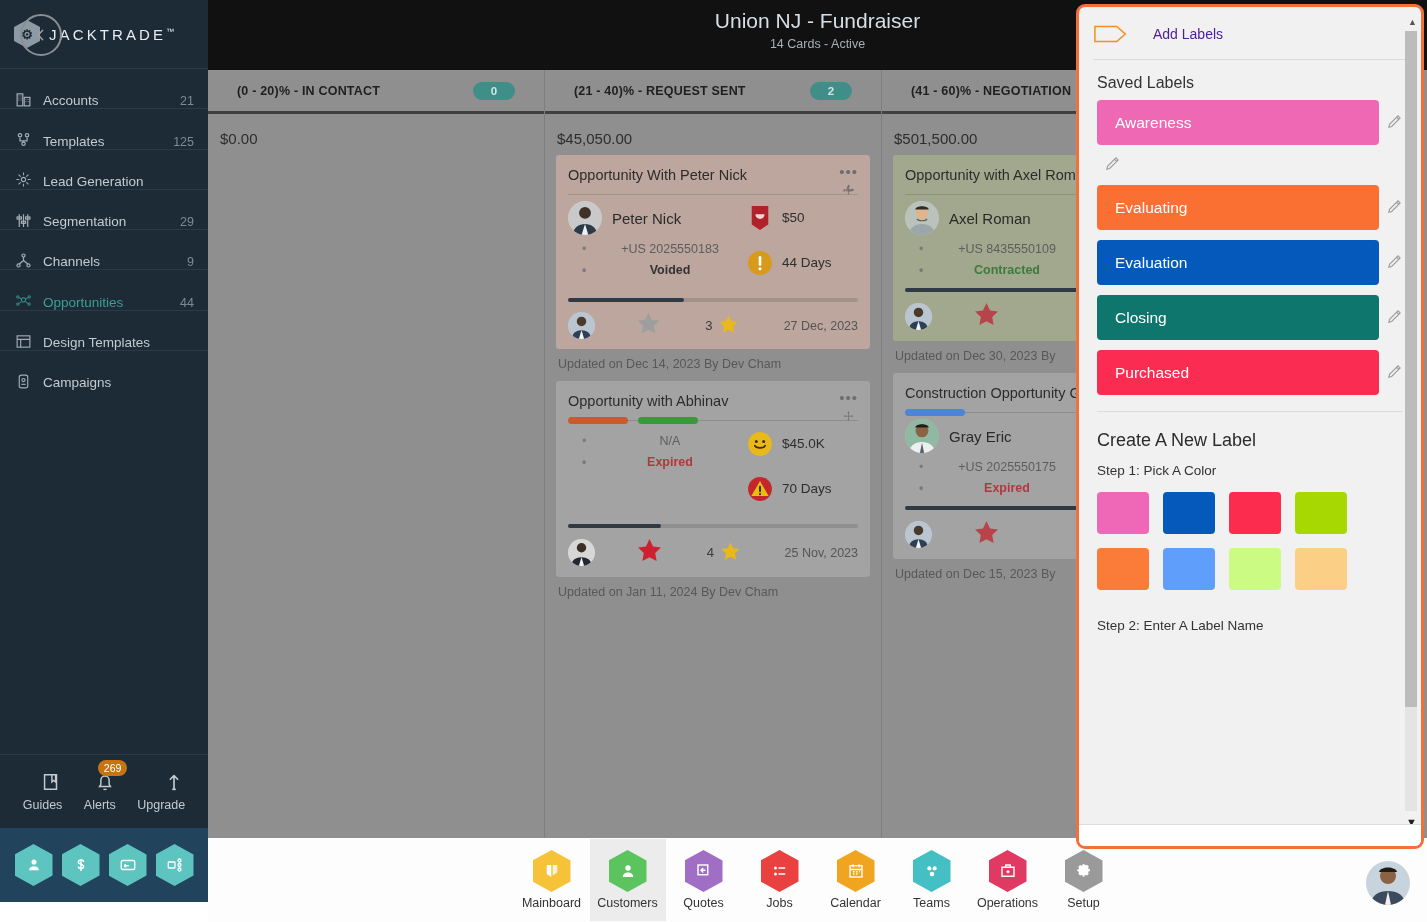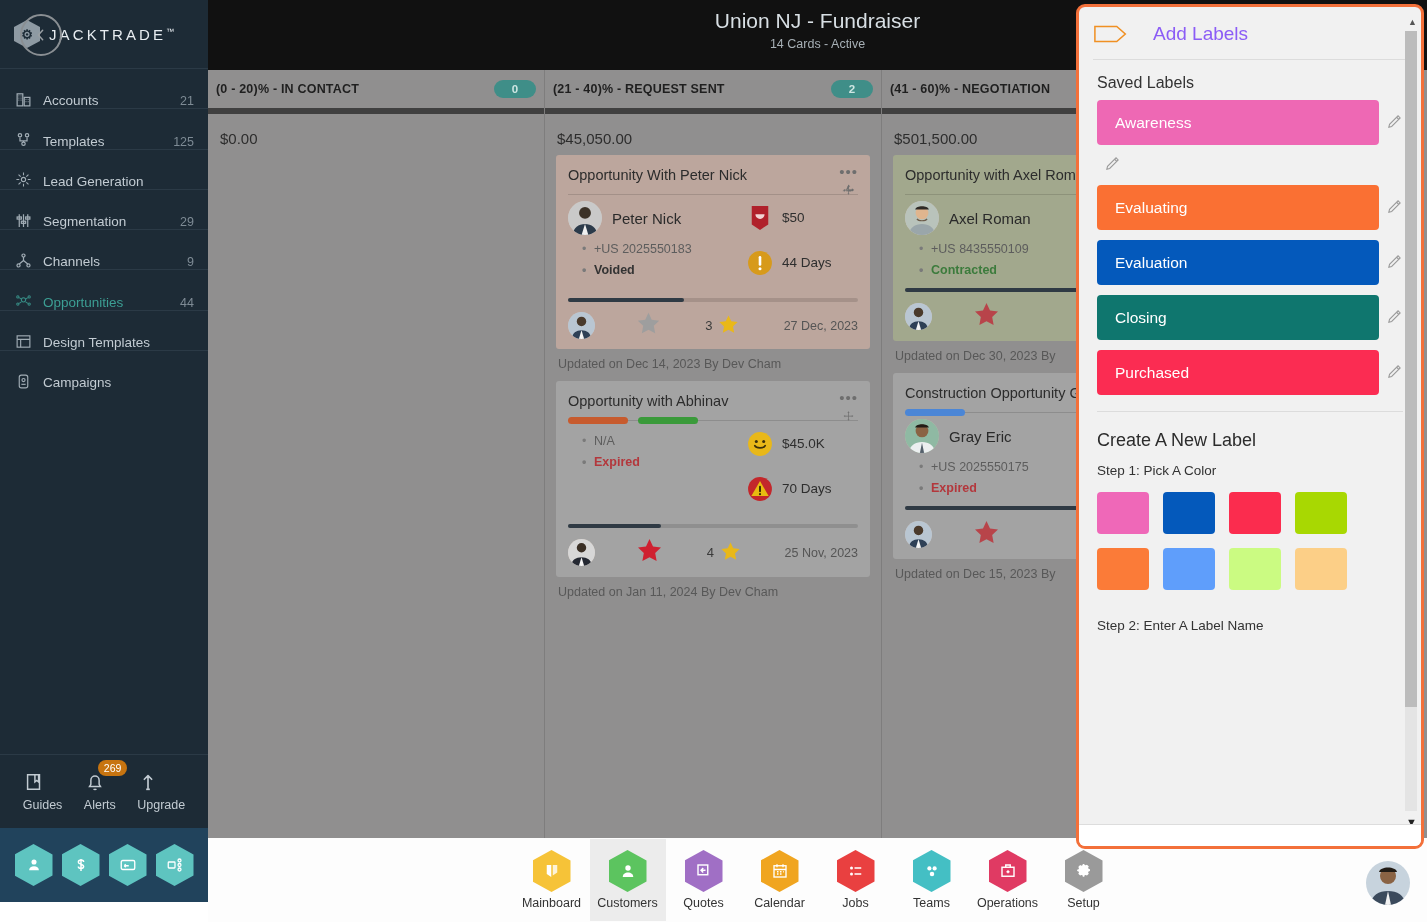--- a/index.html
+++ b/index.html
@@ -37,21 +37,21 @@
   .nav-item .lbl { flex:1; }
   .nav-item .cnt { color:#7e8b95; font-size:12.5px; }
   .nav-item.active .lbl { color:#3c9f94; }
   .nav-item.active .ico svg { stroke:#3c9f94; }
   .sidebar-spacer { flex:1; }
   .sidebar-util {
     border-top:1px solid #2b3a46;
     height:74px; display:flex; align-items:center; justify-content:space-around;
     padding:0 12px;
   }
-  .util { display:flex; flex-direction:column; align-items:flex-start; gap:5px; color:#c2cbd2; font-size:12.5px; position:relative; cursor:pointer;}
+  .util { display:flex; flex-direction:column; align-items:flex-end; gap:5px; color:#c2cbd2; font-size:12.5px; position:relative; cursor:pointer;}
   .util .badge {
     position:absolute; top:-11px; left:14px; background:#c77410; color:#fff;
     font-size:10.5px; padding:1px 6px; border-radius:9px; line-height:14px;
   }
   .sidebar-quick {
     height:74px; background:#21435c; display:flex; align-items:center; justify-content:space-around; padding:0 10px;
   }
   .qhex {
     width:38px; height:42px; background:#5ec4c0;
     clip-path: polygon(50% 0%,100% 25%,100% 75%,50% 100%,0% 75%,0% 25%);
@@ -78,21 +78,21 @@
   }
 
   
   .board {
     position:absolute; left:208px; top:70px; width:1219px; height:768px;
     background:#908f8f; display:flex;
   }
   .col { width:337px; border-right:1px solid #7e7d7d; display:flex; flex-direction:column; }
   .col-head {
     height:44px; display:flex; align-items:center; justify-content:space-between;
-    padding:0 8px; border-bottom:6px solid #404040;
+    padding:0 29px; border-bottom:3px solid #404040;
     font-size:12.5px; font-weight:bold; color:#1f1f1f; letter-spacing:.2px;
   }
   .col-count {
     background:#3f8e88; color:#cfe6e3; font-size:11.5px;
     border-radius:11px; padding:3px 13px; min-width:42px; text-align:center;
   }
   .col-total { font-size:15px; color:#2d2d2d; padding:16px 12px 8px 12px; }
   .col-cards { padding:0 11px; }
 
   .card {
@@ -112,21 +112,21 @@
   .card-left { flex:1; }
   .person-row { display:flex; align-items:center; gap:10px; }
   .avatar {
     width:34px; height:34px; border-radius:50%; background:#cdbbae;
     display:flex;align-items:center;justify-content:center;
     font-size:12.5px; color:#b4873f; overflow:hidden; flex:none;
   }
   .avatar img, .avatar .ph { width:100%; height:100%; object-fit:cover; display:block;}
   .person-name { font-size:15px; color:#2a2a2a; }
   .meta { list-style:none; margin:7px 0 0 14px; }
-  .meta li { font-size:12.5px; color:#5d5d5d; margin-bottom:7px; position:relative; padding-left:12px;}
+  .meta li { font-size:12.5px; color:#5d5d5d; margin-bottom:7px; position:relative; padding-left:12px;text-align:center;}
   .meta li:before { content:"•"; position:absolute; left:0; color:#7a7a7a; }
   .meta li.status { font-weight:bold; color:#333; }
   .meta li.status.red { color:#b3373c; }
   .meta li.status.green { color:#3c7b3c; }
   .card-right { width:112px; padding-top:3px; }
   .kv { display:flex; align-items:center; gap:9px; margin-bottom:18px;}
   .kv .txt { font-size:13.5px; color:#2e2e2e; }
   .badge-ico { width:27px; height:27px; flex:none; display:flex;align-items:center;justify-content:center;}
   .progress { height:4px; background:rgba(0,0,0,.12); margin:4px 0 0 0; border-radius:2px;}
   .progress > i { display:block; height:4px; background:#2f3a44; border-radius:2px;}
@@ -160,21 +160,21 @@
 
   
   .labels-panel {
     position:absolute; right:3px; top:4px; width:348px; height:845px;
     background:#f1f1f1; border:3px solid #f3703a; border-radius:9px;
     overflow:hidden;
   }
   .lp-inner { position:absolute; inset:0; padding:0 0 0 0; }
   .lp-head { display:flex; align-items:center; gap:22px; padding:16px 0 14px 14px;}
   .tag-ico { width:38px; height:22px; flex:none; }
-  .lp-title { font-size:19px; color:#8b5cf6; }
+  .lp-title { font-size:14px; color:#4c1d95; }
   .lp-divider { height:1px; background:#dcdcdc; margin:0 14px;}
   .lp-sec { font-size:16px; color:#333; padding:14px 0 8px 18px; }
   .label-row { display:flex; align-items:center; padding:0 12px 0 18px; margin-bottom:10px;}
   .label-pill {
     flex:1; height:45px; border-radius:4px; display:flex; align-items:center;
     padding-left:18px; color:#fff; font-size:15.5px; cursor:pointer;
   }
   .pencil { width:30px; text-align:center; color:#9a9a9a; font-size:15px; cursor:pointer;}
   .lp-divider2 { height:1px; background:#dcdcdc; margin:16px 18px 0 18px;}
   .lp-create { font-size:18px; color:#2c2c2c; padding:18px 0 0 18px;}
@@ -670,38 +670,38 @@
     <div class="bn">
       <div class="bnhex" style="background:#a06fc5">
           <svg width="18" height="18" viewBox="0 0 24 24" fill="none" stroke="#fff" stroke-width="1.9">
             <rect x="4" y="4" width="13" height="13"></rect>
             <path d="M8 11h6M11 8l-3 3 3 3"></path>
           </svg>
         </div>
       <span>Quotes</span>
     </div>
     <div class="bn">
-      <div class="bnhex" style="background:#f0a520">
-          <svg width="18" height="18" viewBox="0 0 24 24" fill="none" stroke="#fff" stroke-width="1.8">
-            <rect x="4" y="5" width="16" height="15"></rect>
-            <path d="M4 10h16M8 3v4M16 3v4M8 13h2M12 13h2M16 13h1M8 16h2M12 16h2"></path>
-          </svg>
-        </div>
-      <span>Calendar</span>
-    </div>
-    <div class="bn">
       <div class="bnhex" style="background:#e94040">
           <svg width="18" height="18" viewBox="0 0 24 24" fill="#fff">
             <circle cx="6" cy="8" r="2"></circle>
             <rect x="10" y="7" width="9" height="2"></rect>
             <circle cx="6" cy="16" r="2"></circle>
             <rect x="10" y="15" width="9" height="2"></rect>
           </svg>
         </div>
       <span>Jobs</span>
+    </div>
+    <div class="bn">
+      <div class="bnhex" style="background:#f0a520">
+          <svg width="18" height="18" viewBox="0 0 24 24" fill="none" stroke="#fff" stroke-width="1.8">
+            <rect x="4" y="5" width="16" height="15"></rect>
+            <path d="M4 10h16M8 3v4M16 3v4M8 13h2M12 13h2M16 13h1M8 16h2M12 16h2"></path>
+          </svg>
+        </div>
+      <span>Calendar</span>
     </div>
     <div class="bn">
       <div class="bnhex" style="background:#44bfc4">
           <svg width="18" height="18" viewBox="0 0 24 24" fill="#fff">
             <circle cx="8.5" cy="8.5" r="2.8"></circle>
             <circle cx="15.5" cy="8.5" r="2.8"></circle>
             <circle cx="12" cy="16" r="3"></circle>
           </svg>
         </div>
       <span>Teams</span>

